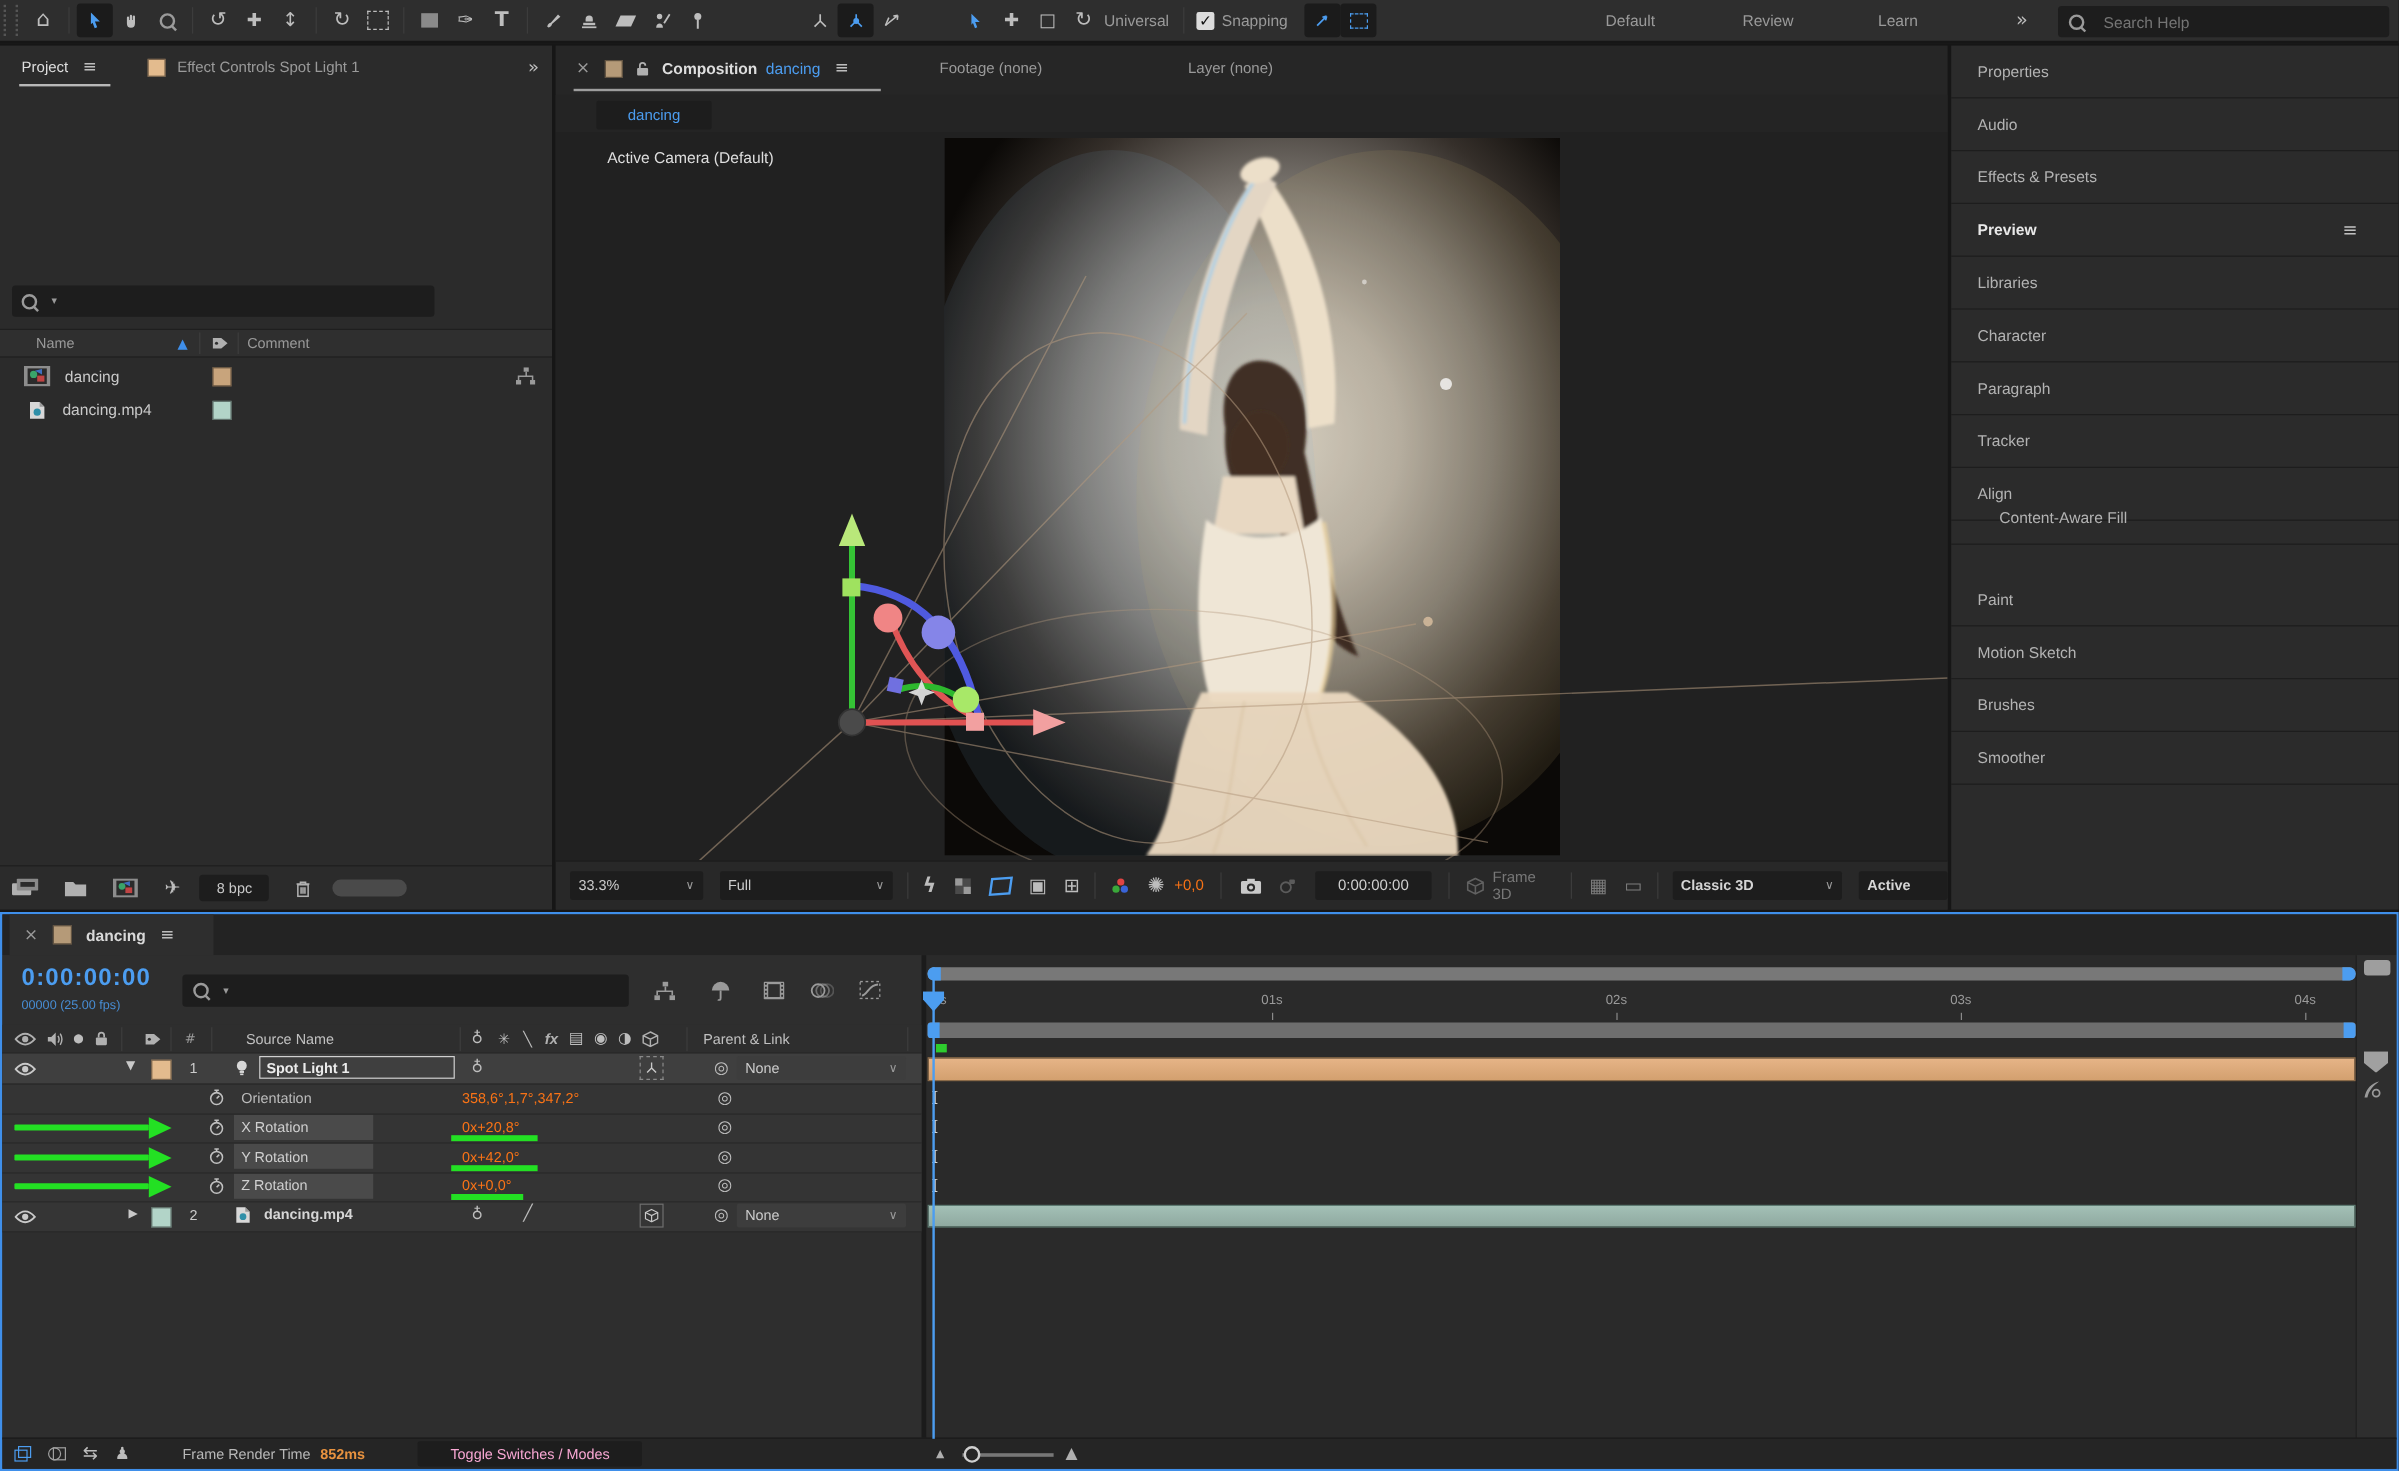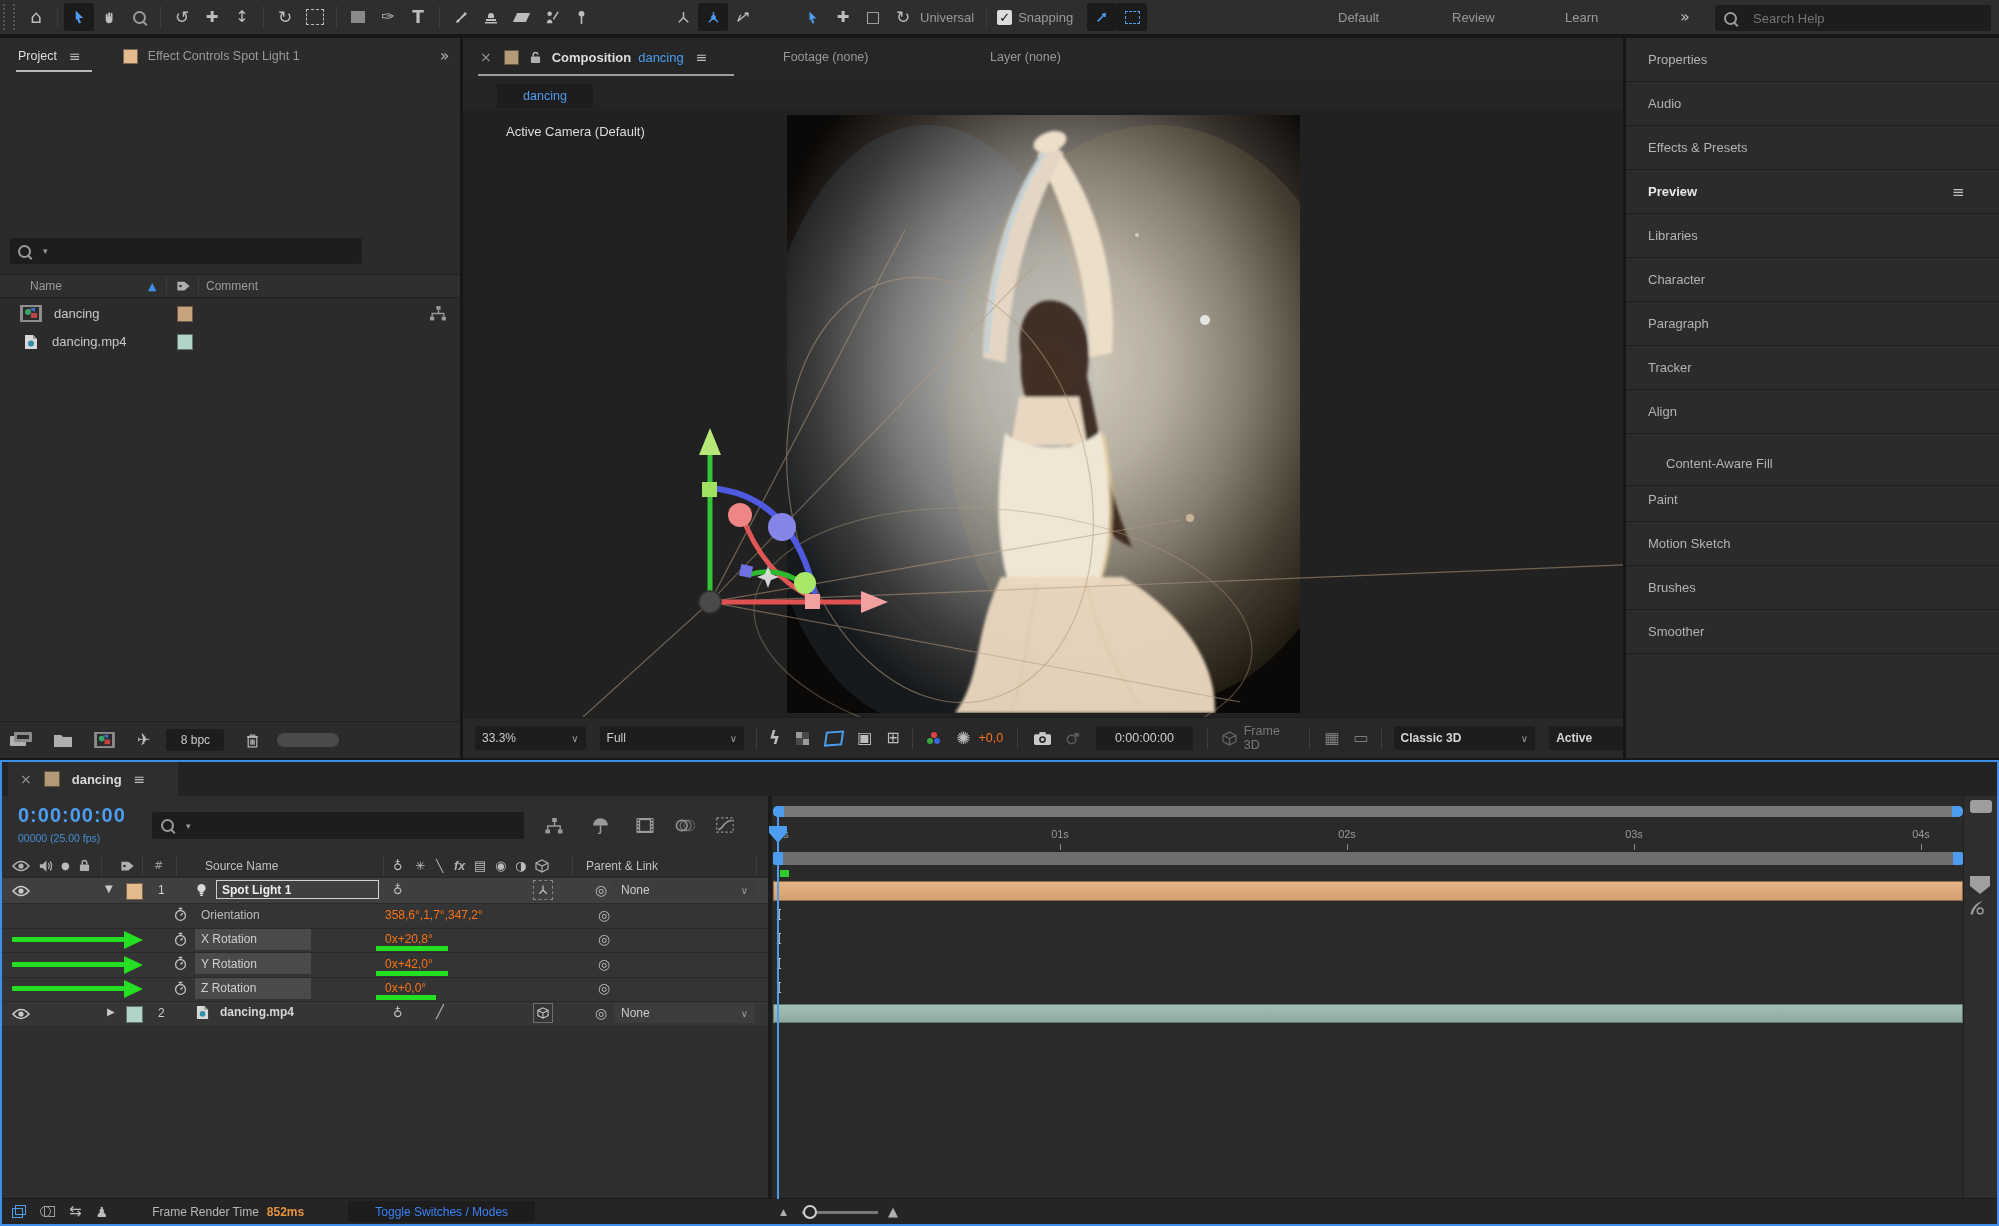--- a/index.html
+++ b/index.html
@@ -424,21 +424,21 @@
   </div>
 <div class="sb-item" style="top:302px;">
     <span>Paragraph</span>
   </div>
 <div class="sb-item" style="top:346px;">
     <span>Tracker</span>
   </div>
 <div class="sb-item" style="top:390px;">
     <span>Align</span>
   </div>
-<div class="sb-item" style="top:442px;padding-left:40px;">
+<div class="sb-item" style="top:410px;padding-left:40px;">
     <span>Content-Aware Fill</span>
   </div>
 <div class="sb-item" style="top:478px;">
     <span>Paint</span>
   </div>
 <div class="sb-item" style="top:522px;">
     <span>Motion Sketch</span>
   </div>
 <div class="sb-item" style="top:566px;">
     <span>Brushes</span>
@@ -727,19 +727,19 @@
   </span>
   <span style="margin-left:14px;position:relative;width:15px;height:13px;">
     <i style="position:absolute;left:0;top:1px;width:9px;height:9px;border:1.4px solid #a0a0a0;border-radius:50%;"></i>
     <i style="position:absolute;right:0;top:1px;width:9px;height:9px;border:1.4px solid #a0a0a0;"></i>
   </span>
   <span class="ic g" style="margin-left:14px;font-size:15px;">⇆</span>
   <span class="ic g" style="margin-left:14px;font-size:14px;">♟</span>
   <span style="margin-left:44px;color:#b8b8b8;">Frame Render Time</span>
   <span style="margin-left:8px;color:#e8923f;font-weight:bold;">852ms</span>
   <div class="chip" style="margin-left:44px;width:187px;height:21px;display:flex;align-items:center;justify-content:center;">
-    <span style="color:#3b82f6;">Toggle Switches / Modes</span>
+    <span style="color:#f9a8d4;">Toggle Switches / Modes</span>
   </div>
   <span class="g" style="position:absolute;left:778px;font-size:9px;color:#b0b0b0;">▲</span>
   <span style="position:absolute;left:800px;top:12px;width:76px;height:3px;background:#777;"></span>
   <span style="position:absolute;left:801px;top:6px;width:10px;height:10px;border:2px solid #cfcfcf;border-radius:50%;background:#252525;"></span>
   <span class="g" style="position:absolute;left:886px;font-size:13px;color:#b0b0b0;">▲</span>
 </div>
 
 </body></html>

